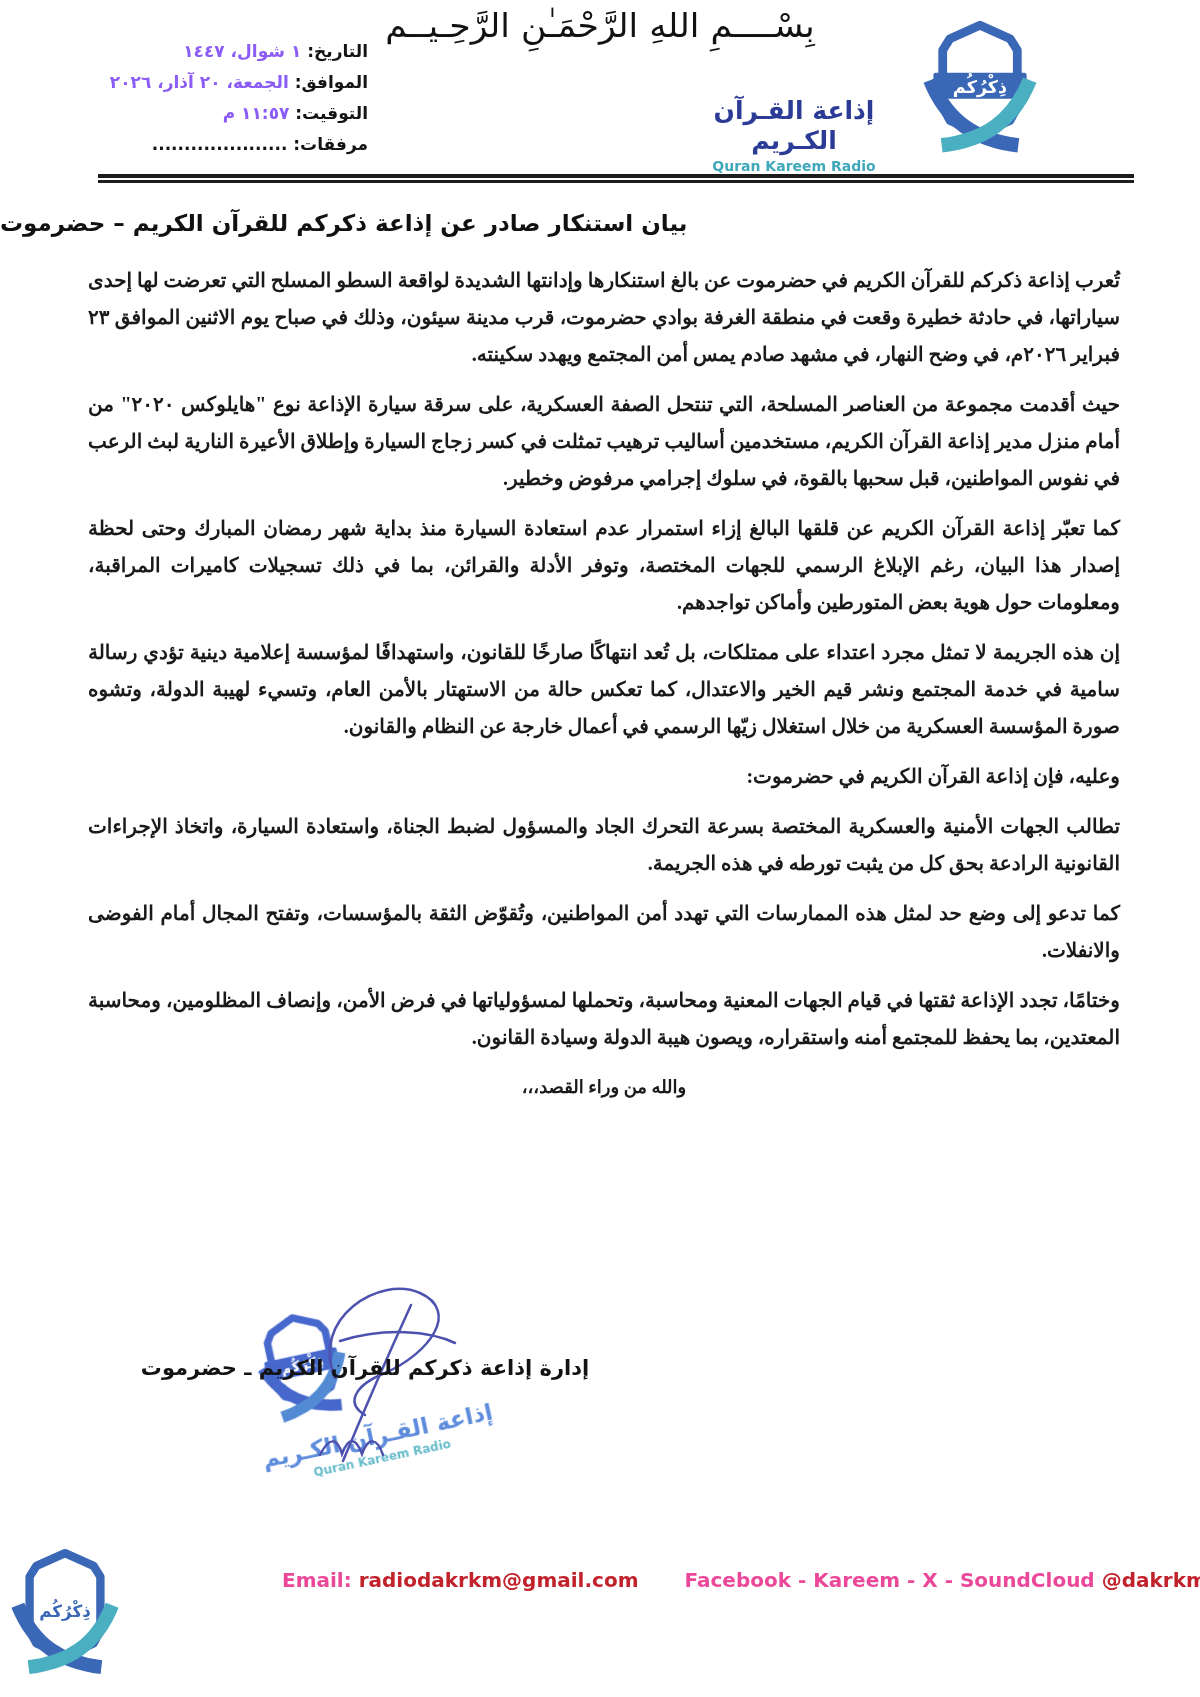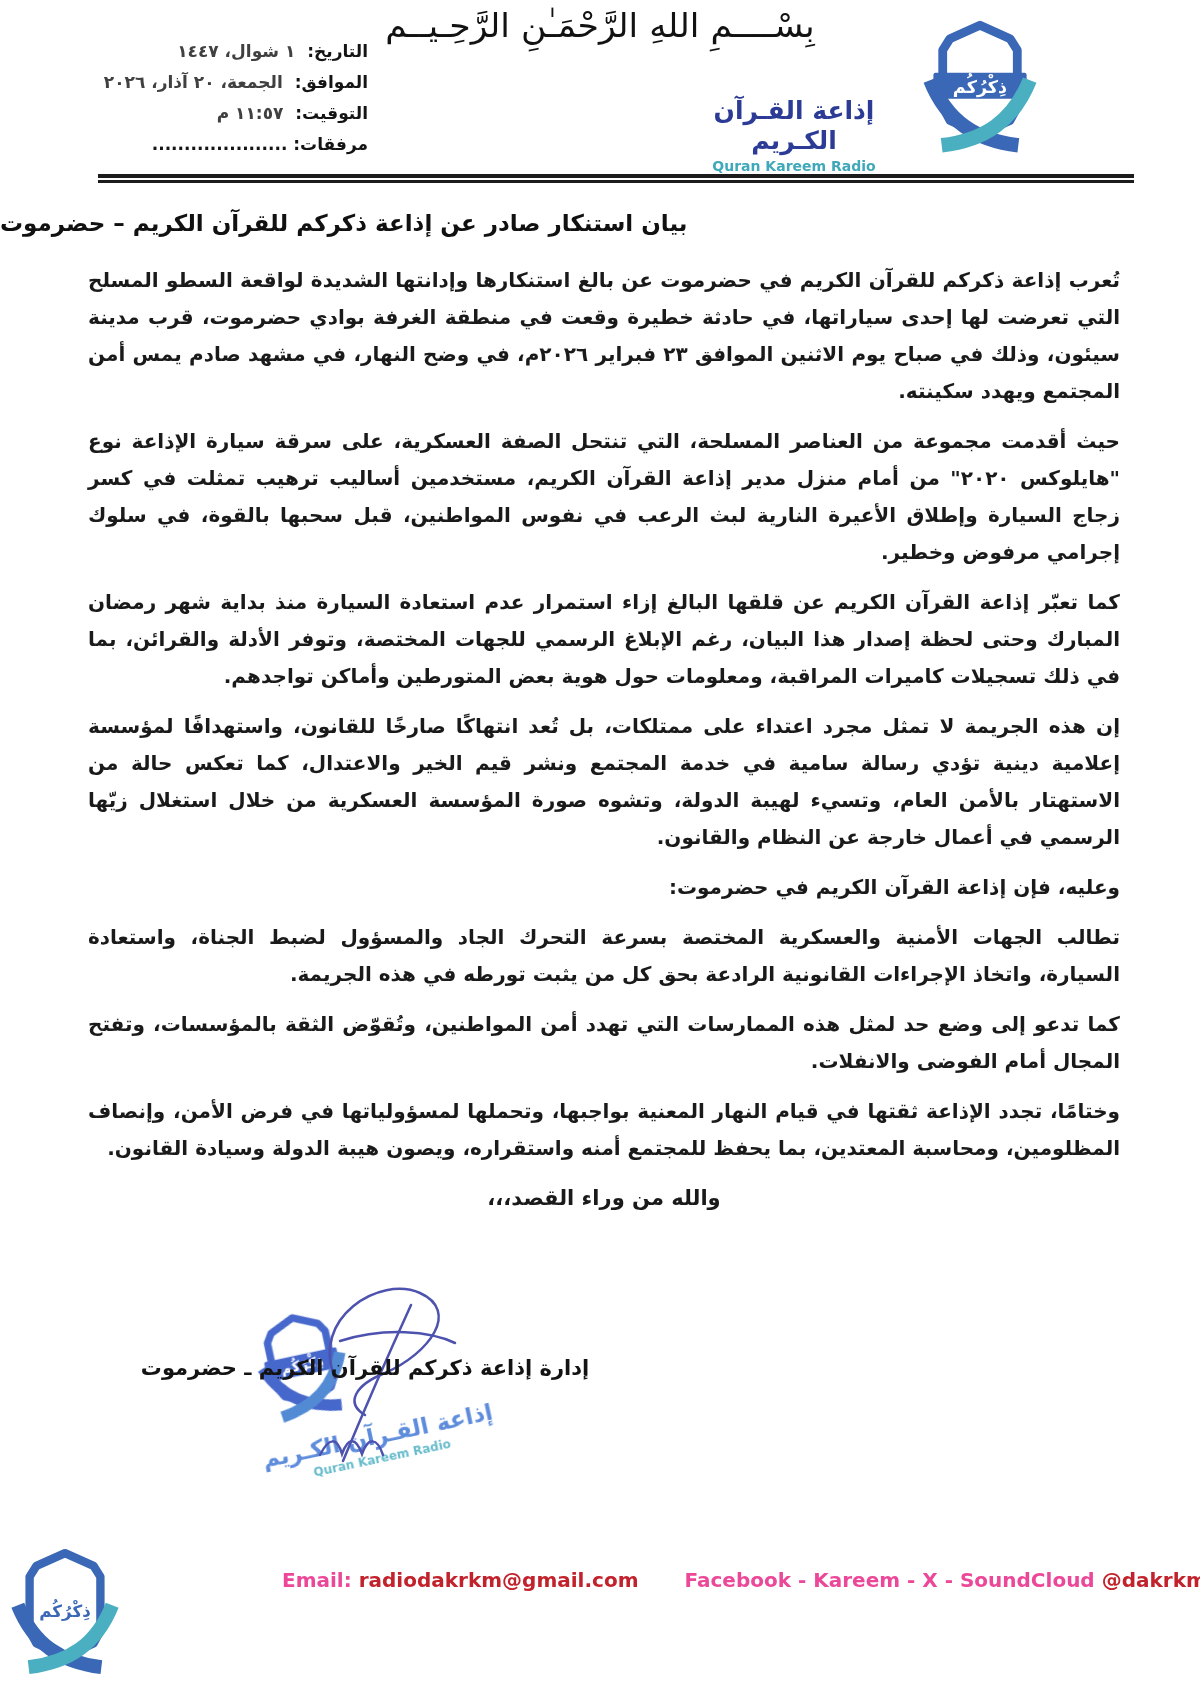--- a/index.html
+++ b/index.html
@@ -1,39 +1,39 @@
 <!DOCTYPE html>
 <html lang="ar"><head>
 <meta charset="utf-8">
 <style>
   html,body{margin:0;padding:0;background:#ffffff;}
   #page{position:relative;width:1200px;height:1697px;background:#fff;overflow:hidden;
         font-family:"DejaVu Sans",sans-serif;}
   
   .meta{position:absolute;right:832px;left:100px;top:36px;direction:rtl;text-align:right;
         font-size:17px;font-weight:bold;color:#141414;line-height:31px;white-space:nowrap;}
-  .meta .val{color:#404040;margin-right:6px;}
+  .meta .val{color:#8b5cf6;}
   
   .bismillah{position:absolute;left:390px;top:6px;width:420px;text-align:center;direction:rtl;
              font-size:33px;color:#121212;transform:scaleX(1.05);}
   
   .brand{position:absolute;left:686px;top:96px;width:216px;text-align:center;}
   .brand-ar{font-size:25px;font-weight:bold;color:#2c3c96;direction:rtl;line-height:1.2;}
   .brand-en{font-size:14px;font-weight:bold;color:#3fa8ba;margin-top:2px;}
   .logo-box{position:absolute;left:900px;top:20px;width:160px;height:145px;}
   
   .rule{position:absolute;left:98px;top:174px;width:1036px;height:9px;box-sizing:border-box;
         border-top:4px solid #1c1c1c;border-bottom:3px solid #1c1c1c;}
   
   .doc-title{position:absolute;left:0;top:210px;width:100%;text-align:left;direction:rtl;
              font-size:23px;font-weight:bold;color:#111;}
   .body-text{position:absolute;left:88px;top:262px;width:1032px;direction:rtl;
-             text-align:justify;font-size:20px;font-weight:bold;color:#1a1a1a;}
+             text-align:justify;font-size:20px;font-weight:bold;color:#1a1a1a;font-family:Liberation Serif, serif;}
   .body-text p{margin:0 0 13px;line-height:37px;}
-  .closing{text-align:center;margin-top:10px;font-size:21px;}
+  .closing{text-align:center;margin-top:10px;font-size:18px;}
   
   .stamp-wrap{position:absolute;left:215px;top:1283px;width:310px;height:195px;z-index:1;}
   .signer{position:absolute;left:105px;top:1356px;width:520px;z-index:3;direction:rtl;
           text-align:center;font-size:21px;font-weight:bold;color:#131313;}
   
   .footer-logo{position:absolute;left:6px;top:1542px;width:118px;height:150px;}
   .footer-line{position:absolute;left:282px;top:1568px;display:flex;gap:46px;
                font-size:20px;font-weight:bold;white-space:nowrap;}
   .f-blue{color:#ec4899;}
   .f-red{color:#c2222b;}
@@ -84,21 +84,21 @@
   <div class="doc-title">بيان استنكار صادر عن إذاعة ذكركم للقرآن الكريم – حضرموت</div>
 
   <div class="body-text">
     <p>تُعرب إذاعة ذكركم للقرآن الكريم في حضرموت عن بالغ استنكارها وإدانتها الشديدة لواقعة السطو المسلح التي تعرضت لها إحدى سياراتها، في حادثة خطيرة وقعت في منطقة الغرفة بوادي حضرموت، قرب مدينة سيئون، وذلك في صباح يوم الاثنين الموافق ٢٣ فبراير ٢٠٢٦م، في وضح النهار، في مشهد صادم يمس أمن المجتمع ويهدد سكينته.</p>
     <p>حيث أقدمت مجموعة من العناصر المسلحة، التي تنتحل الصفة العسكرية، على سرقة سيارة الإذاعة نوع "هايلوكس ٢٠٢٠" من أمام منزل مدير إذاعة القرآن الكريم، مستخدمين أساليب ترهيب تمثلت في كسر زجاج السيارة وإطلاق الأعيرة النارية لبث الرعب في نفوس المواطنين، قبل سحبها بالقوة، في سلوك إجرامي مرفوض وخطير.</p>
     <p>كما تعبّر إذاعة القرآن الكريم عن قلقها البالغ إزاء استمرار عدم استعادة السيارة منذ بداية شهر رمضان المبارك وحتى لحظة إصدار هذا البيان، رغم الإبلاغ الرسمي للجهات المختصة، وتوفر الأدلة والقرائن، بما في ذلك تسجيلات كاميرات المراقبة، ومعلومات حول هوية بعض المتورطين وأماكن تواجدهم.</p>
     <p>إن هذه الجريمة لا تمثل مجرد اعتداء على ممتلكات، بل تُعد انتهاكًا صارخًا للقانون، واستهدافًا لمؤسسة إعلامية دينية تؤدي رسالة سامية في خدمة المجتمع ونشر قيم الخير والاعتدال، كما تعكس حالة من الاستهتار بالأمن العام، وتسيء لهيبة الدولة، وتشوه صورة المؤسسة العسكرية من خلال استغلال زيّها الرسمي في أعمال خارجة عن النظام والقانون.</p>
     <p>وعليه، فإن إذاعة القرآن الكريم في حضرموت:</p>
     <p>تطالب الجهات الأمنية والعسكرية المختصة بسرعة التحرك الجاد والمسؤول لضبط الجناة، واستعادة السيارة، واتخاذ الإجراءات القانونية الرادعة بحق كل من يثبت تورطه في هذه الجريمة.</p>
     <p>كما تدعو إلى وضع حد لمثل هذه الممارسات التي تهدد أمن المواطنين، وتُقوّض الثقة بالمؤسسات، وتفتح المجال أمام الفوضى والانفلات.</p>
-    <p>وختامًا، تجدد الإذاعة ثقتها في قيام النهار المعنية بواجبها، وتحملها لمسؤولياتها في فرض الأمن، وإنصاف المظلومين، ومحاسبة المعتدين، بما يحفظ للمجتمع أمنه واستقراره، ويصون هيبة الدولة وسيادة القانون.</p>
+    <p>وختامًا، تجدد الإذاعة ثقتها في قيام الجهات المعنية ومحاسبة، وتحملها لمسؤولياتها في فرض الأمن، وإنصاف المظلومين، ومحاسبة المعتدين، بما يحفظ للمجتمع أمنه واستقراره، ويصون هيبة الدولة وسيادة القانون.</p>
     <p class="closing">والله من وراء القصد،،،</p>
   </div>
 
   <div class="stamp-wrap">
     <svg width="310" height="195" viewBox="0 0 310 195">
       <g transform="rotate(-12 145 95)" opacity="0.9">
         <g transform="translate(42 18) scale(0.82)">
           <path d="M60 5 L89 18 L96 29 L96 84 L89 97 L60 110 L31 97 L24 84 L24 29 L31 18 Z" fill="none" stroke="#3156c6" stroke-width="9" stroke-linejoin="round"></path>
           <rect x="15" y="51" width="90" height="25" rx="2" fill="#3156c6"></rect>
           <text x="60" y="70" text-anchor="middle" font-size="17" font-weight="bold" fill="#ffffff">ذِكْرُكُم</text>

